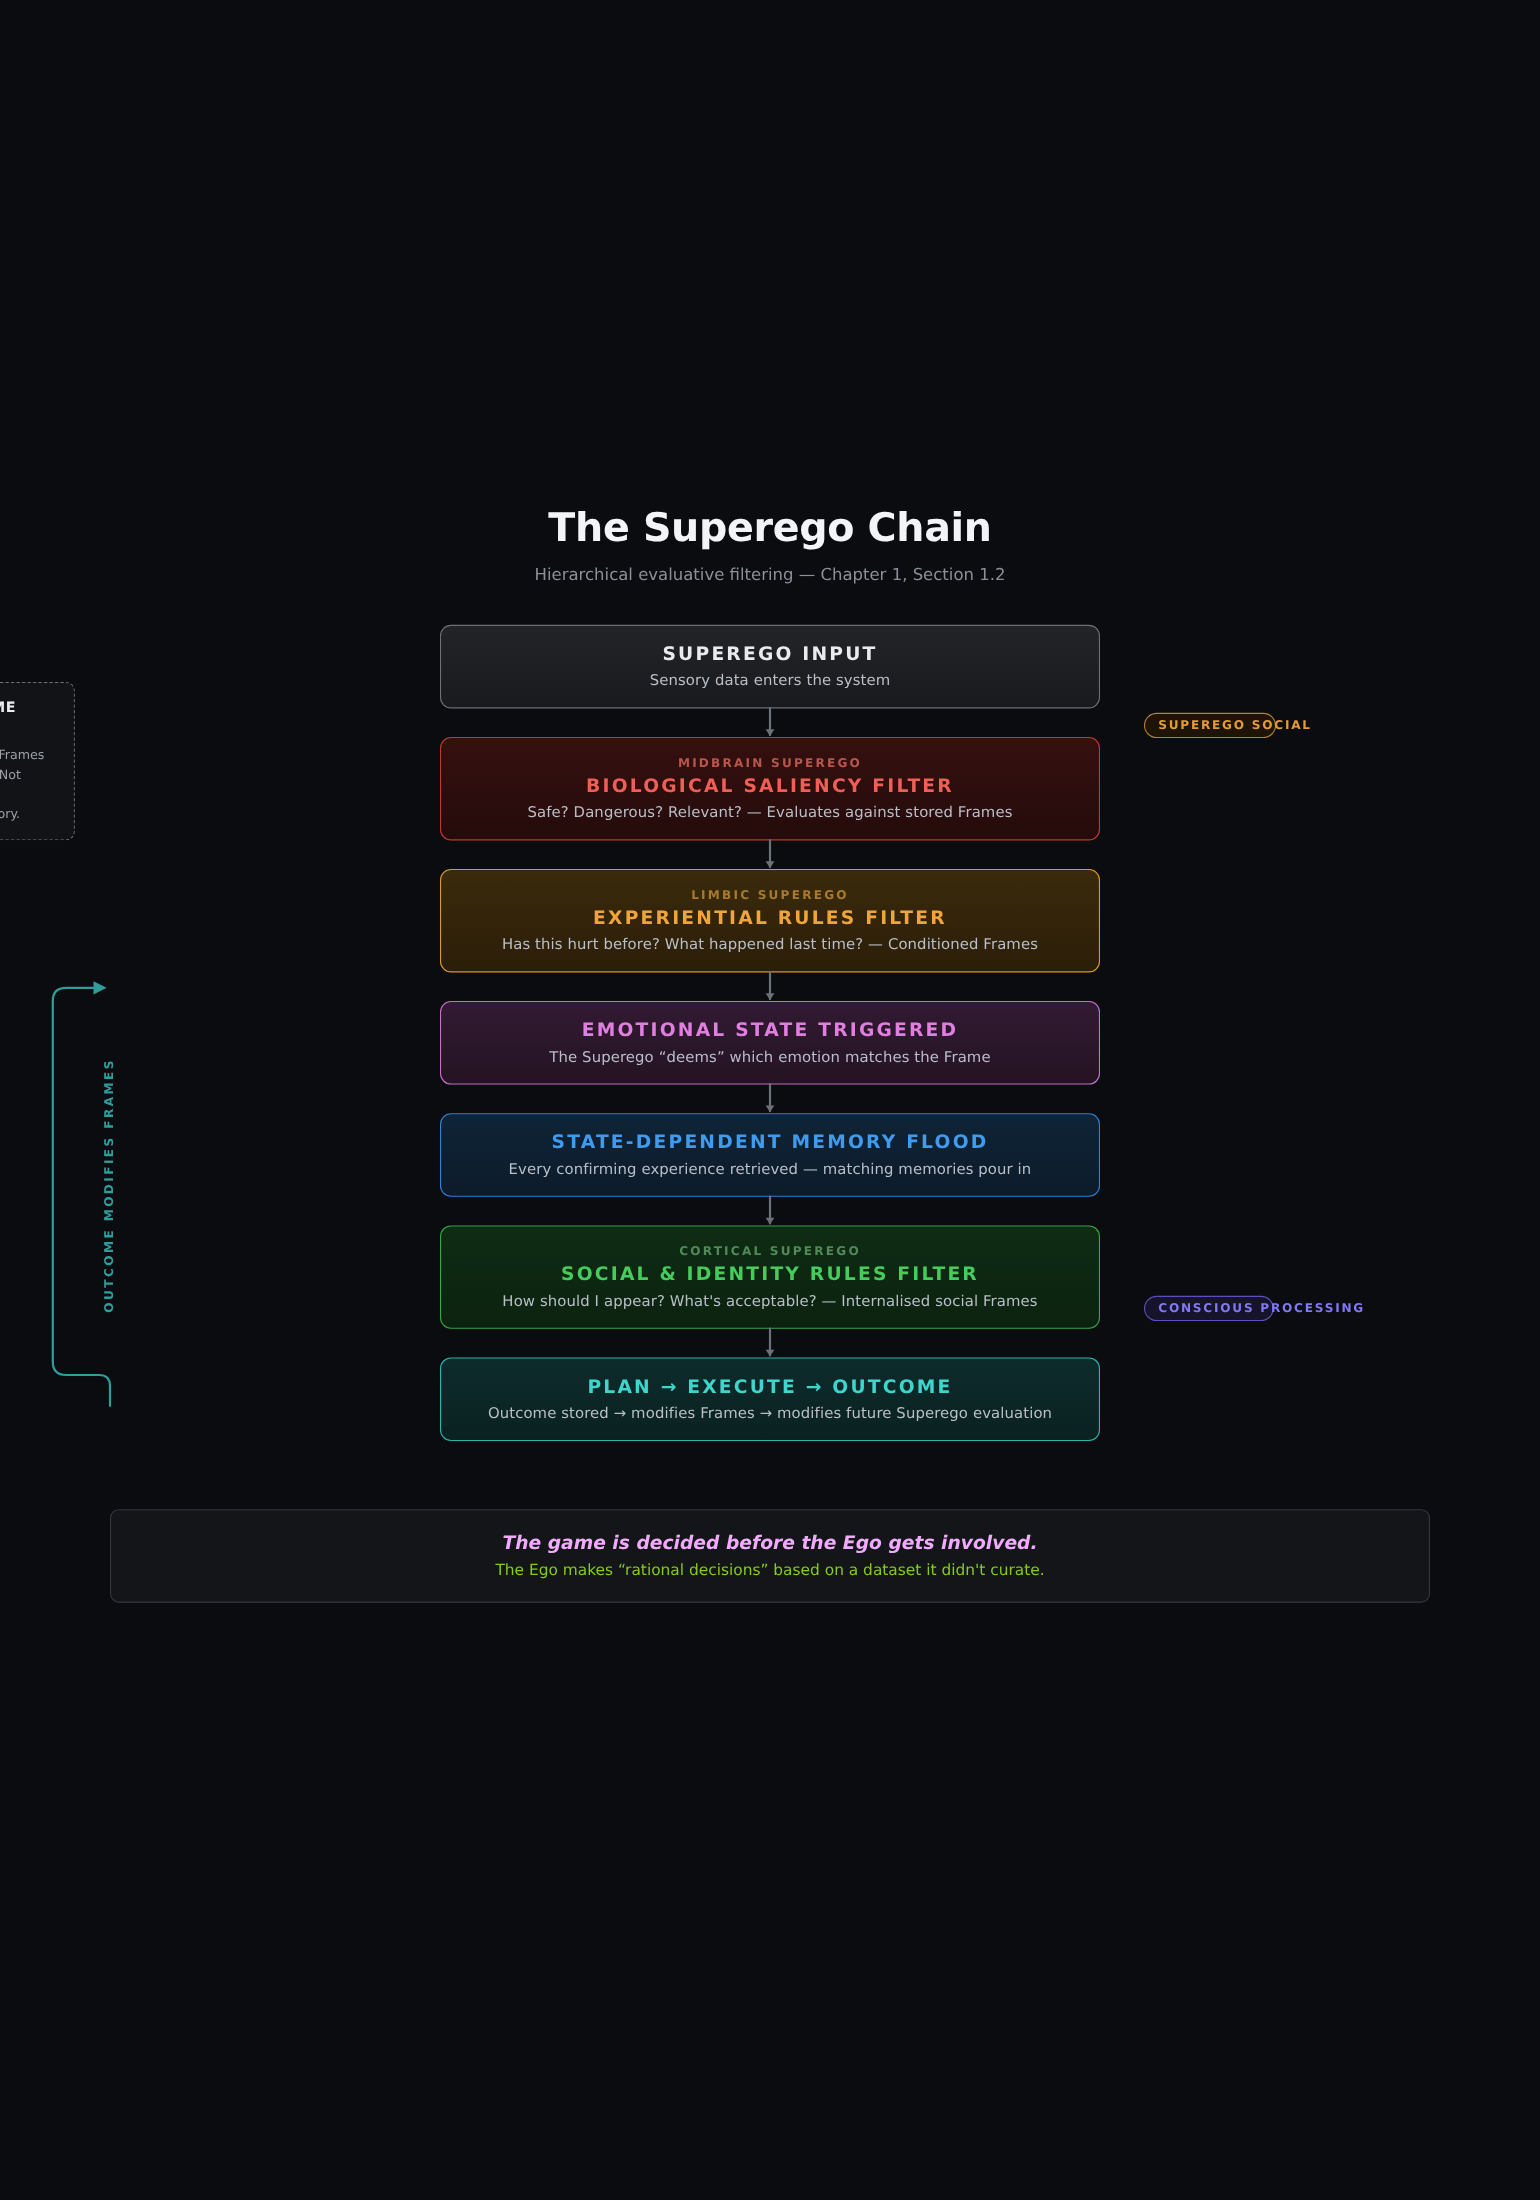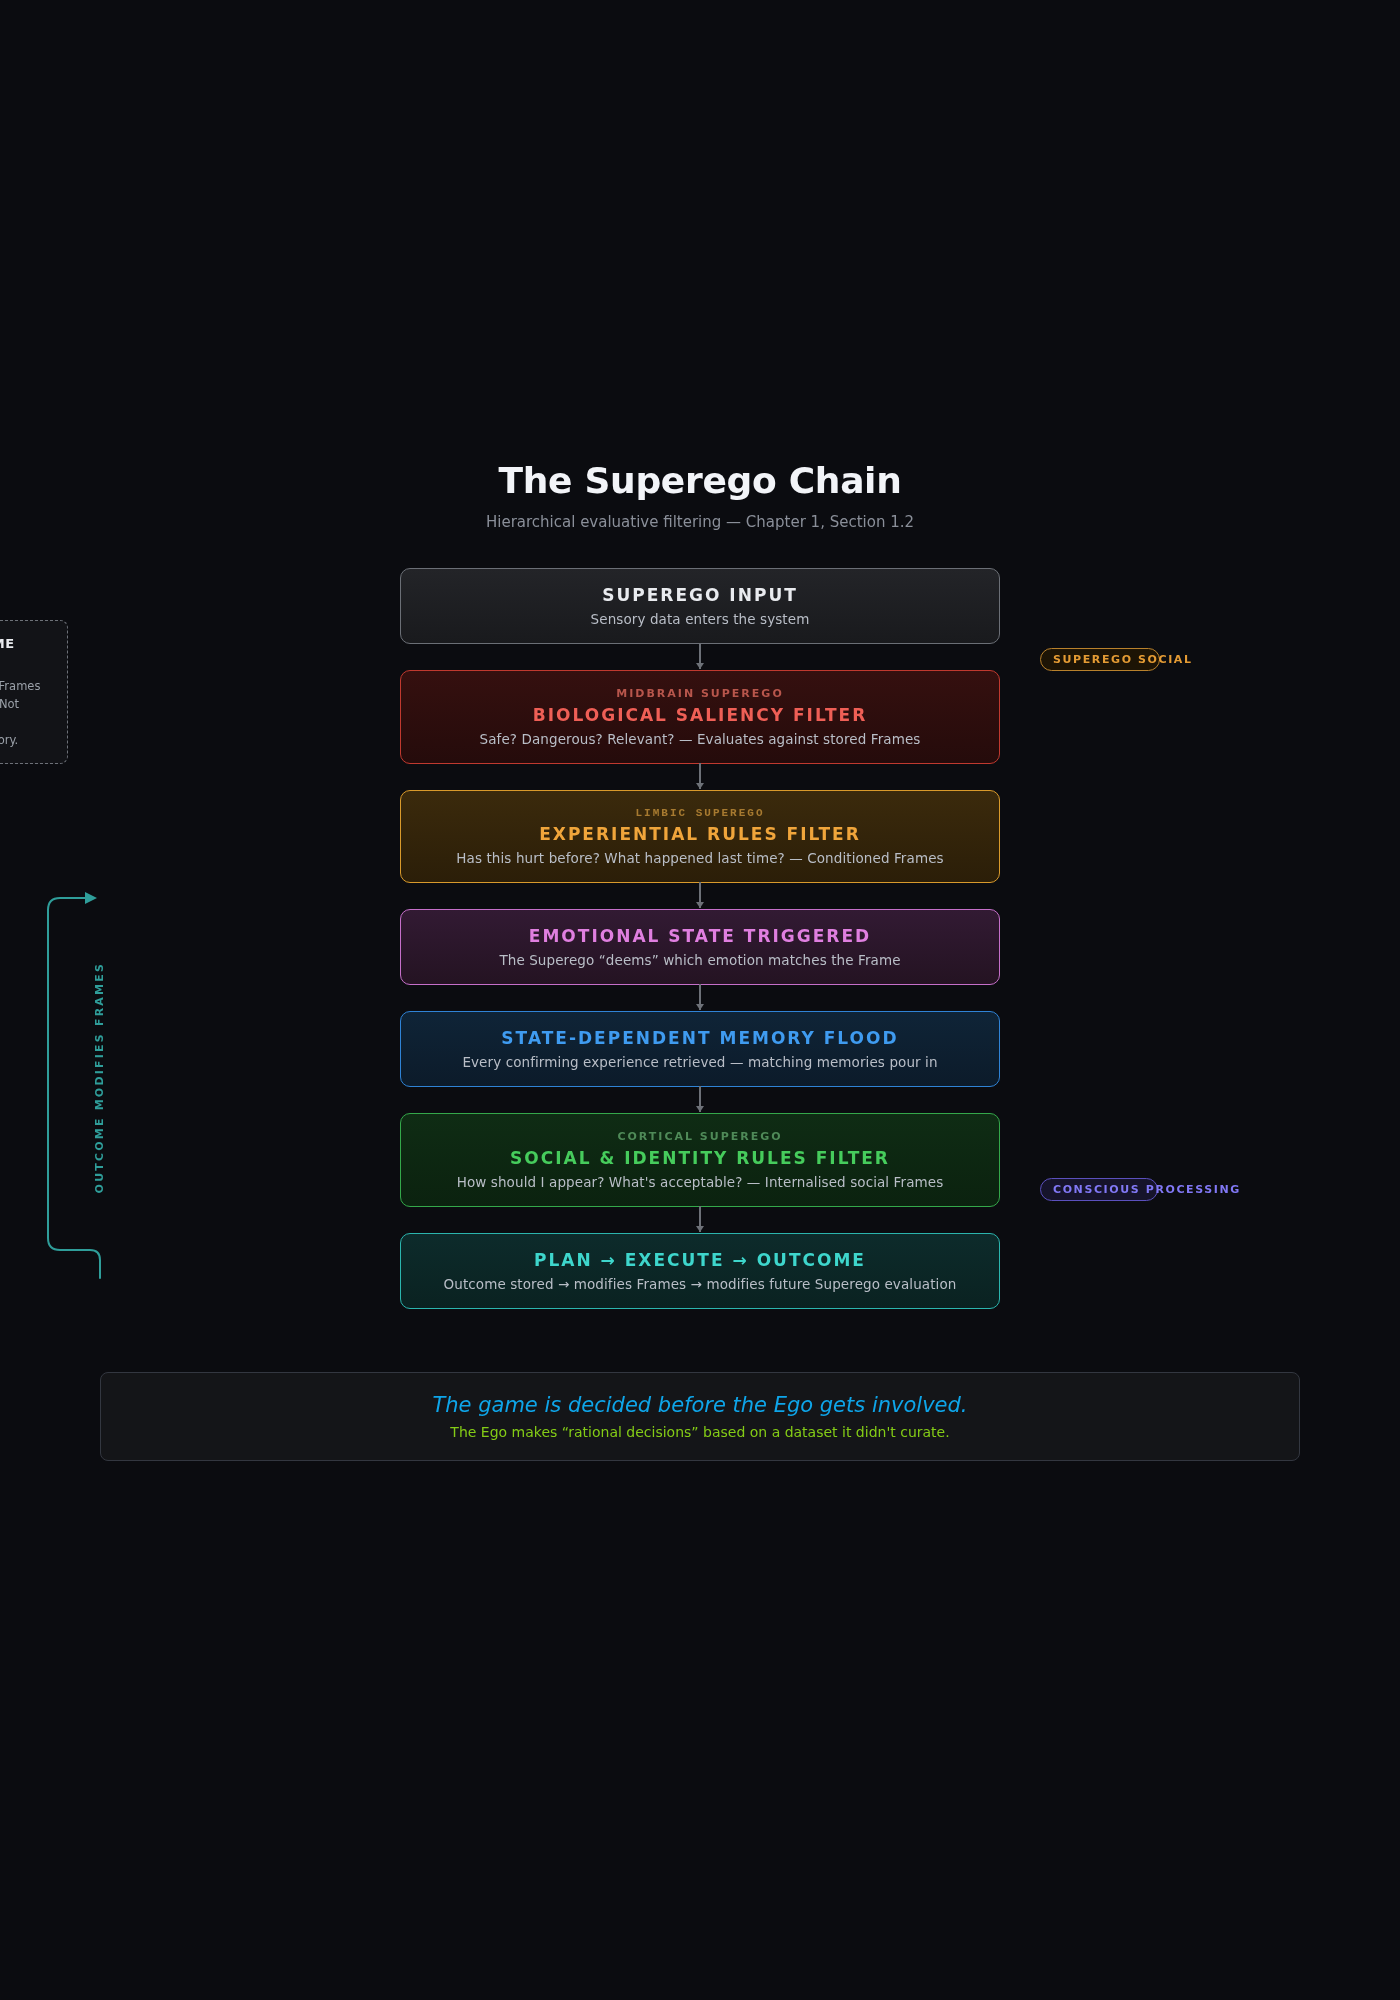--- a/index.html
+++ b/index.html
@@ -62,21 +62,21 @@
 
   
   .t-neutral { border-color:#6b6f76; background:linear-gradient(180deg,#232428,#191a1d); }
   .t-neutral .n-title { color:#e9ebef; }
 
   .t-red { border-color:#c0392f; background:linear-gradient(180deg,#35100f,#250b0b); }
   .t-red .n-eyebrow { color:#b8564c; }
   .t-red .n-title { color:#ef5f56; }
 
   .t-amber { border-color:#d99a2b; background:linear-gradient(180deg,#3b2a0c,#2b1e08); }
-  .t-amber .n-eyebrow { color:#a77a30;font-family:Liberation Mono, monospace; }
+  .t-amber .n-eyebrow { color:#a77a30; }
   .t-amber .n-title { color:#f0a53b; }
 
   .t-magenta { border-color:#c56fc9; background:linear-gradient(180deg,#321a33,#241322); }
   .t-magenta .n-title { color:#e07fe0; }
 
   .t-blue { border-color:#2f83d6; background:linear-gradient(180deg,#0f2437,#0c1b2a); }
   .t-blue .n-title { color:#3f9bf0; }
 
   .t-green { border-color:#34a84a; background:linear-gradient(180deg,#0f2c14,#0b220f); }
   .t-green .n-eyebrow { color:#4f8a58; }
@@ -137,21 +137,21 @@
   }
 
   
   .callout {
     position:absolute; left:100px; top:1372px; width:1200px;
     border:1px solid #333740; border-radius:8px;
     background:#141518;
     padding:20px 24px; text-align:center;
   }
   .callout-main {
-    font-size:21px; font-weight:normal; font-style:italic; color:#0ea5e9;
+    font-size:17px; font-weight:bold; font-style:italic; color:#f0abfc;
     margin-bottom:7px;
   }
   .callout-sub {
     font-size:14px; color:#84cc16;
   }
 </style>
 </head>
 <body>
 
 <div class="stage">

